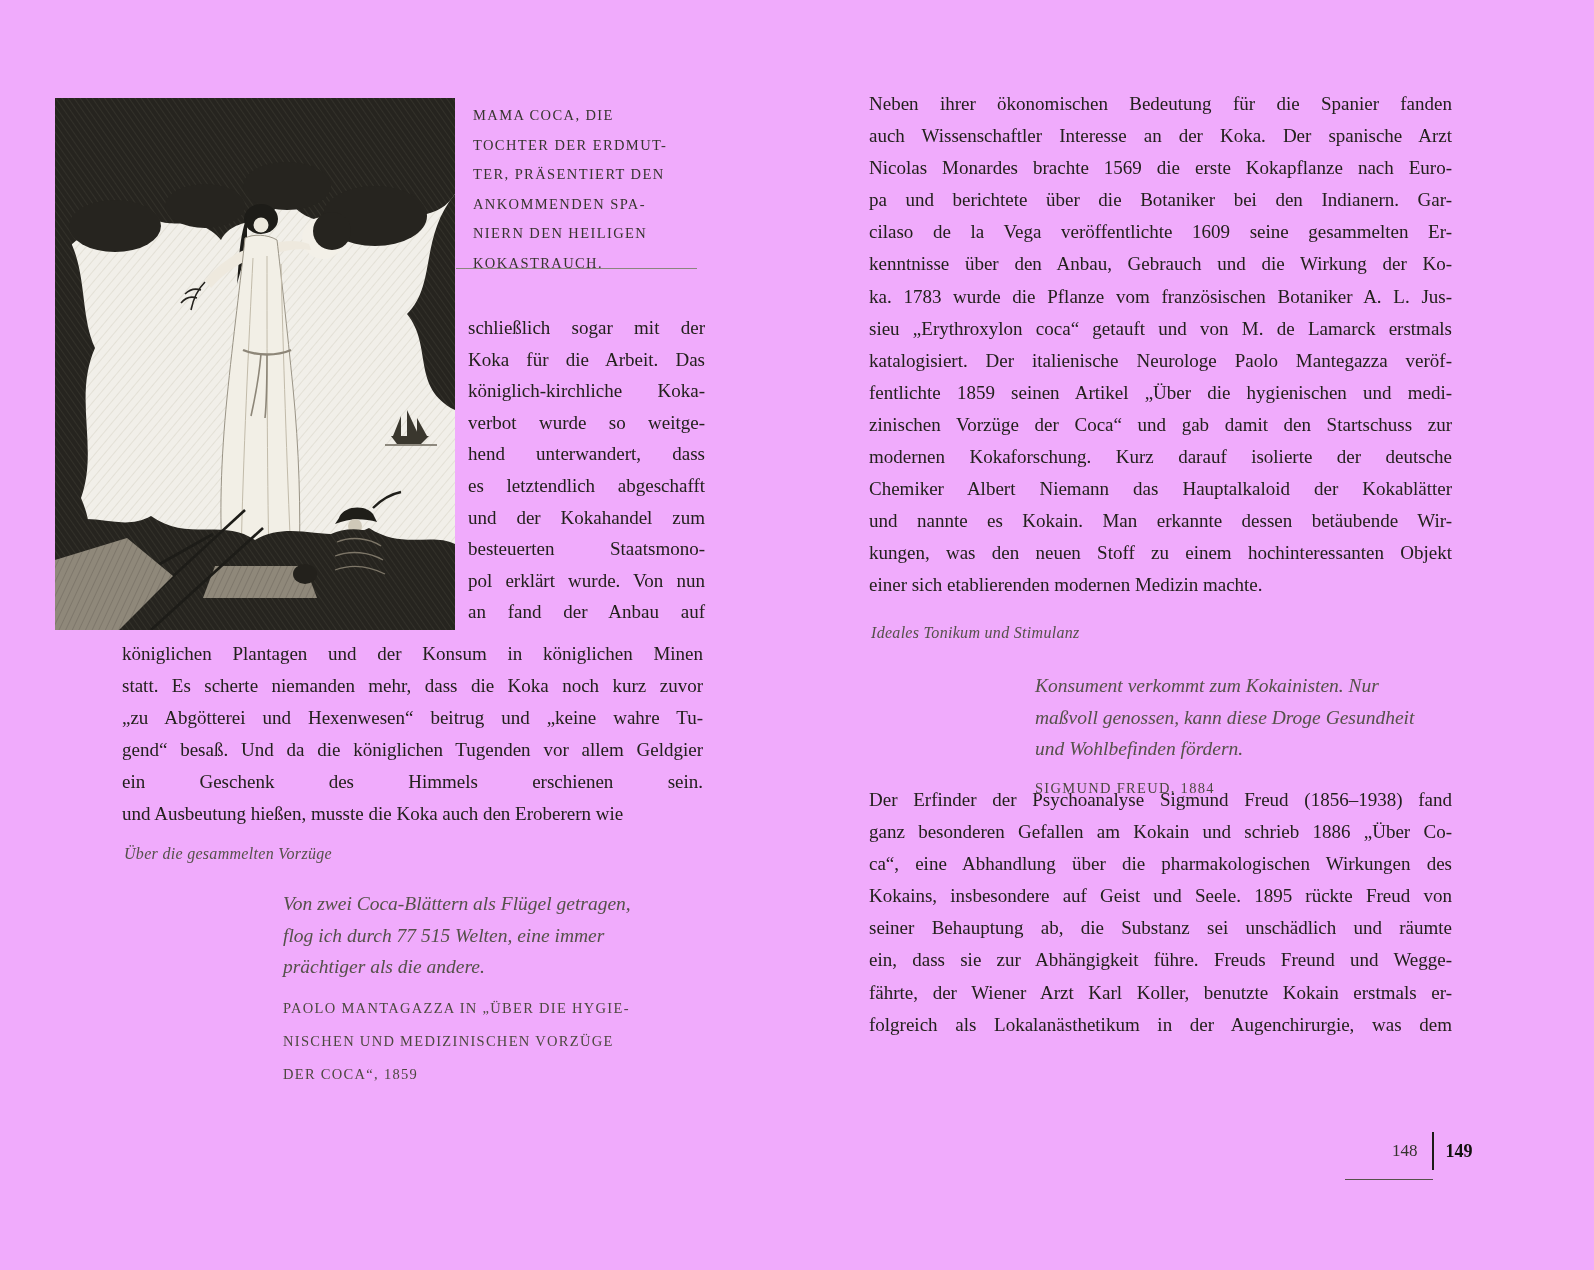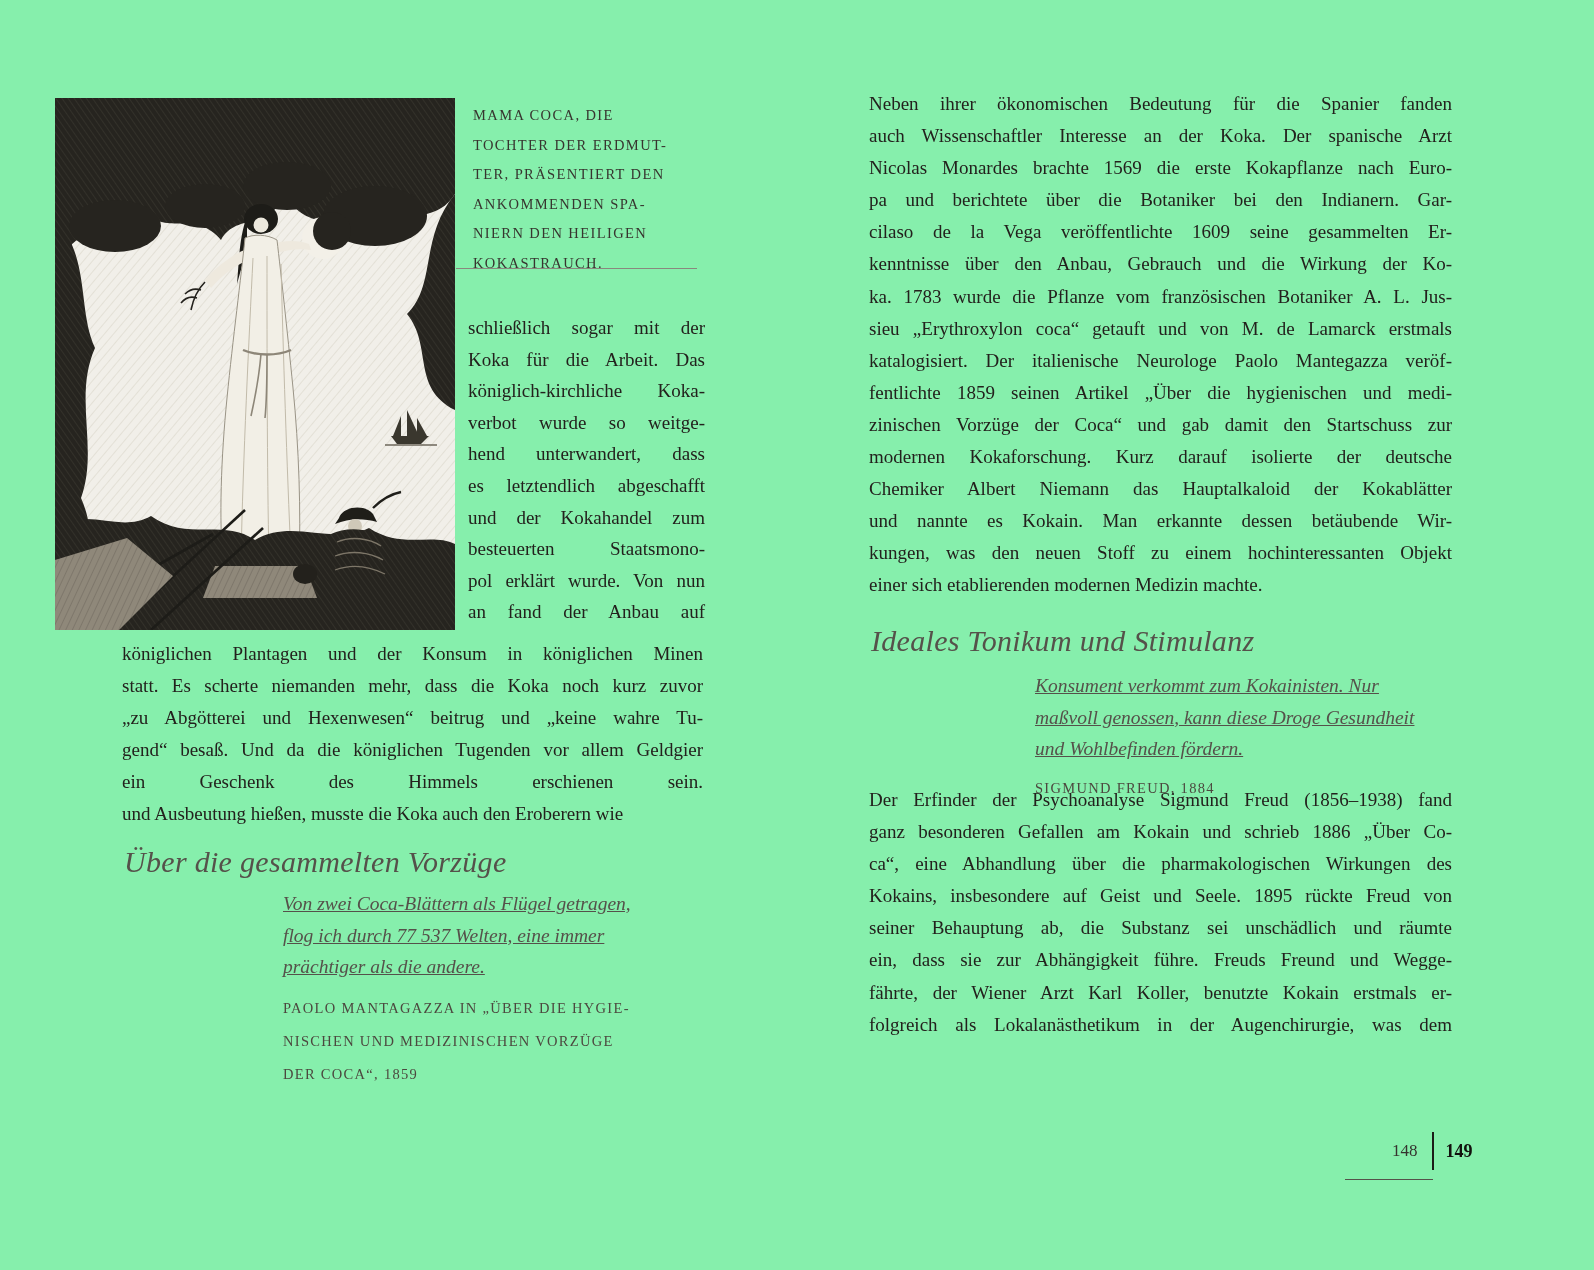--- a/index.html
+++ b/index.html
@@ -1,18 +1,18 @@
 <!DOCTYPE html>
 <html><head>
 <meta charset="utf-8">
 <style>
   * { margin:0; padding:0; box-sizing:border-box; }
   html,body { background:#ffffff; }
   .sheet {
-    position:relative; width:1594px; height:1270px; background:#86efac;
+    position:relative; width:1594px; height:1270px; background:#f0abfc;
     font-family:"Liberation Serif","DejaVu Serif",serif; color:#23211d; overflow:hidden;
   }
   .illustration { position:absolute; left:55px; top:98px; width:400px; height:532px; }
   .illustration svg { display:block; width:100%; height:100%; }
 
   .caption { position:absolute; left:473px; top:101px; width:234px;
     font-size:14.5px; line-height:29.5px; letter-spacing:1.4px; color:#37352f; }
   .caption-rule { position:absolute; left:456px; top:268px; width:241px; height:1px; background:#8a877e; }
 
   .col-text { position:absolute; left:468px; top:312px; width:237px; font-size:19px; line-height:31.6px; }
@@ -21,25 +21,25 @@
   .para { position:absolute; font-size:19px; line-height:32.1px; }
   .para > div { text-align:justify; text-align-last:justify; }
   .para > div:last-child { text-align-last:left; }
   .all-just > div:last-child { text-align-last:justify; }
 
   .left-para  { left:122px; top:638px; width:581px; }
   .right-para1{ left:869px; top:88px;  width:583px; }
   .right-para2{ left:869px; top:784px; width:583px; }
 
   .sec-heading { position:absolute; font-style:italic; font-weight:normal;
-    font-size:30px; color:#55514a; letter-spacing:0.3px; }
+    font-size:16px; color:#55514a; letter-spacing:0.3px; }
   .left-heading  { left:124px; top:845px; }
   .right-heading { left:871px; top:624px; }
 
-  .quote { position:absolute; font-style:italic; font-size:19.5px; line-height:31.5px; color:#55514a;text-decoration:underline; }
+  .quote { position:absolute; font-style:italic; font-size:19.5px; line-height:31.5px; color:#55514a; }
   .left-quote  { left:283px;  top:888px; }
   .right-quote { left:1035px; top:670px; }
 
   .attrib { position:absolute; font-size:14.5px; line-height:33px; letter-spacing:1.3px; color:#4c483f; }
   .left-attrib  { left:283px;  top:992px; }
   .right-attrib { left:1035px; top:772px; }
 
   .folio { position:absolute; left:1392px; top:1132px; display:flex; align-items:center; }
   .folio-left  { font-size:17px; color:#35332e; }
   .folio-divider { width:2px; height:38px; background:#1c1b17; margin:0 12px 0 14px; }
@@ -158,21 +158,21 @@
       <div>„zu Abgötterei und Hexenwesen“ beitrug und „keine wahre Tu-</div>
       <div>gend“ besaß. Und da die königlichen Tugenden vor allem Geldgier</div>
       <div>ein Geschenk des Himmels erschienen sein.</div>
       <div>und Ausbeutung hießen, musste die Koka auch den Eroberern wie</div>
     </div>
 
   <h2 class="sec-heading left-heading">Über die gesammelten Vorzüge</h2>
 
   <div class="quote left-quote">
       <div>Von zwei Coca-Blättern als Flügel getragen,</div>
-      <div>flog ich durch 77 537 Welten, eine immer</div>
+      <div>flog ich durch 77 515 Welten, eine immer</div>
       <div>prächtiger als die andere.</div>
     </div>
   <div class="attrib left-attrib">
       <div>PAOLO MANTAGAZZA IN „ÜBER DIE HYGIE-</div>
       <div>NISCHEN UND MEDIZINISCHEN VORZÜGE</div>
       <div>DER COCA“, 1859</div>
     </div>
 
   <div class="para right-para1">
       <div>Neben ihrer ökonomischen Bedeutung für die Spanier fanden</div>

